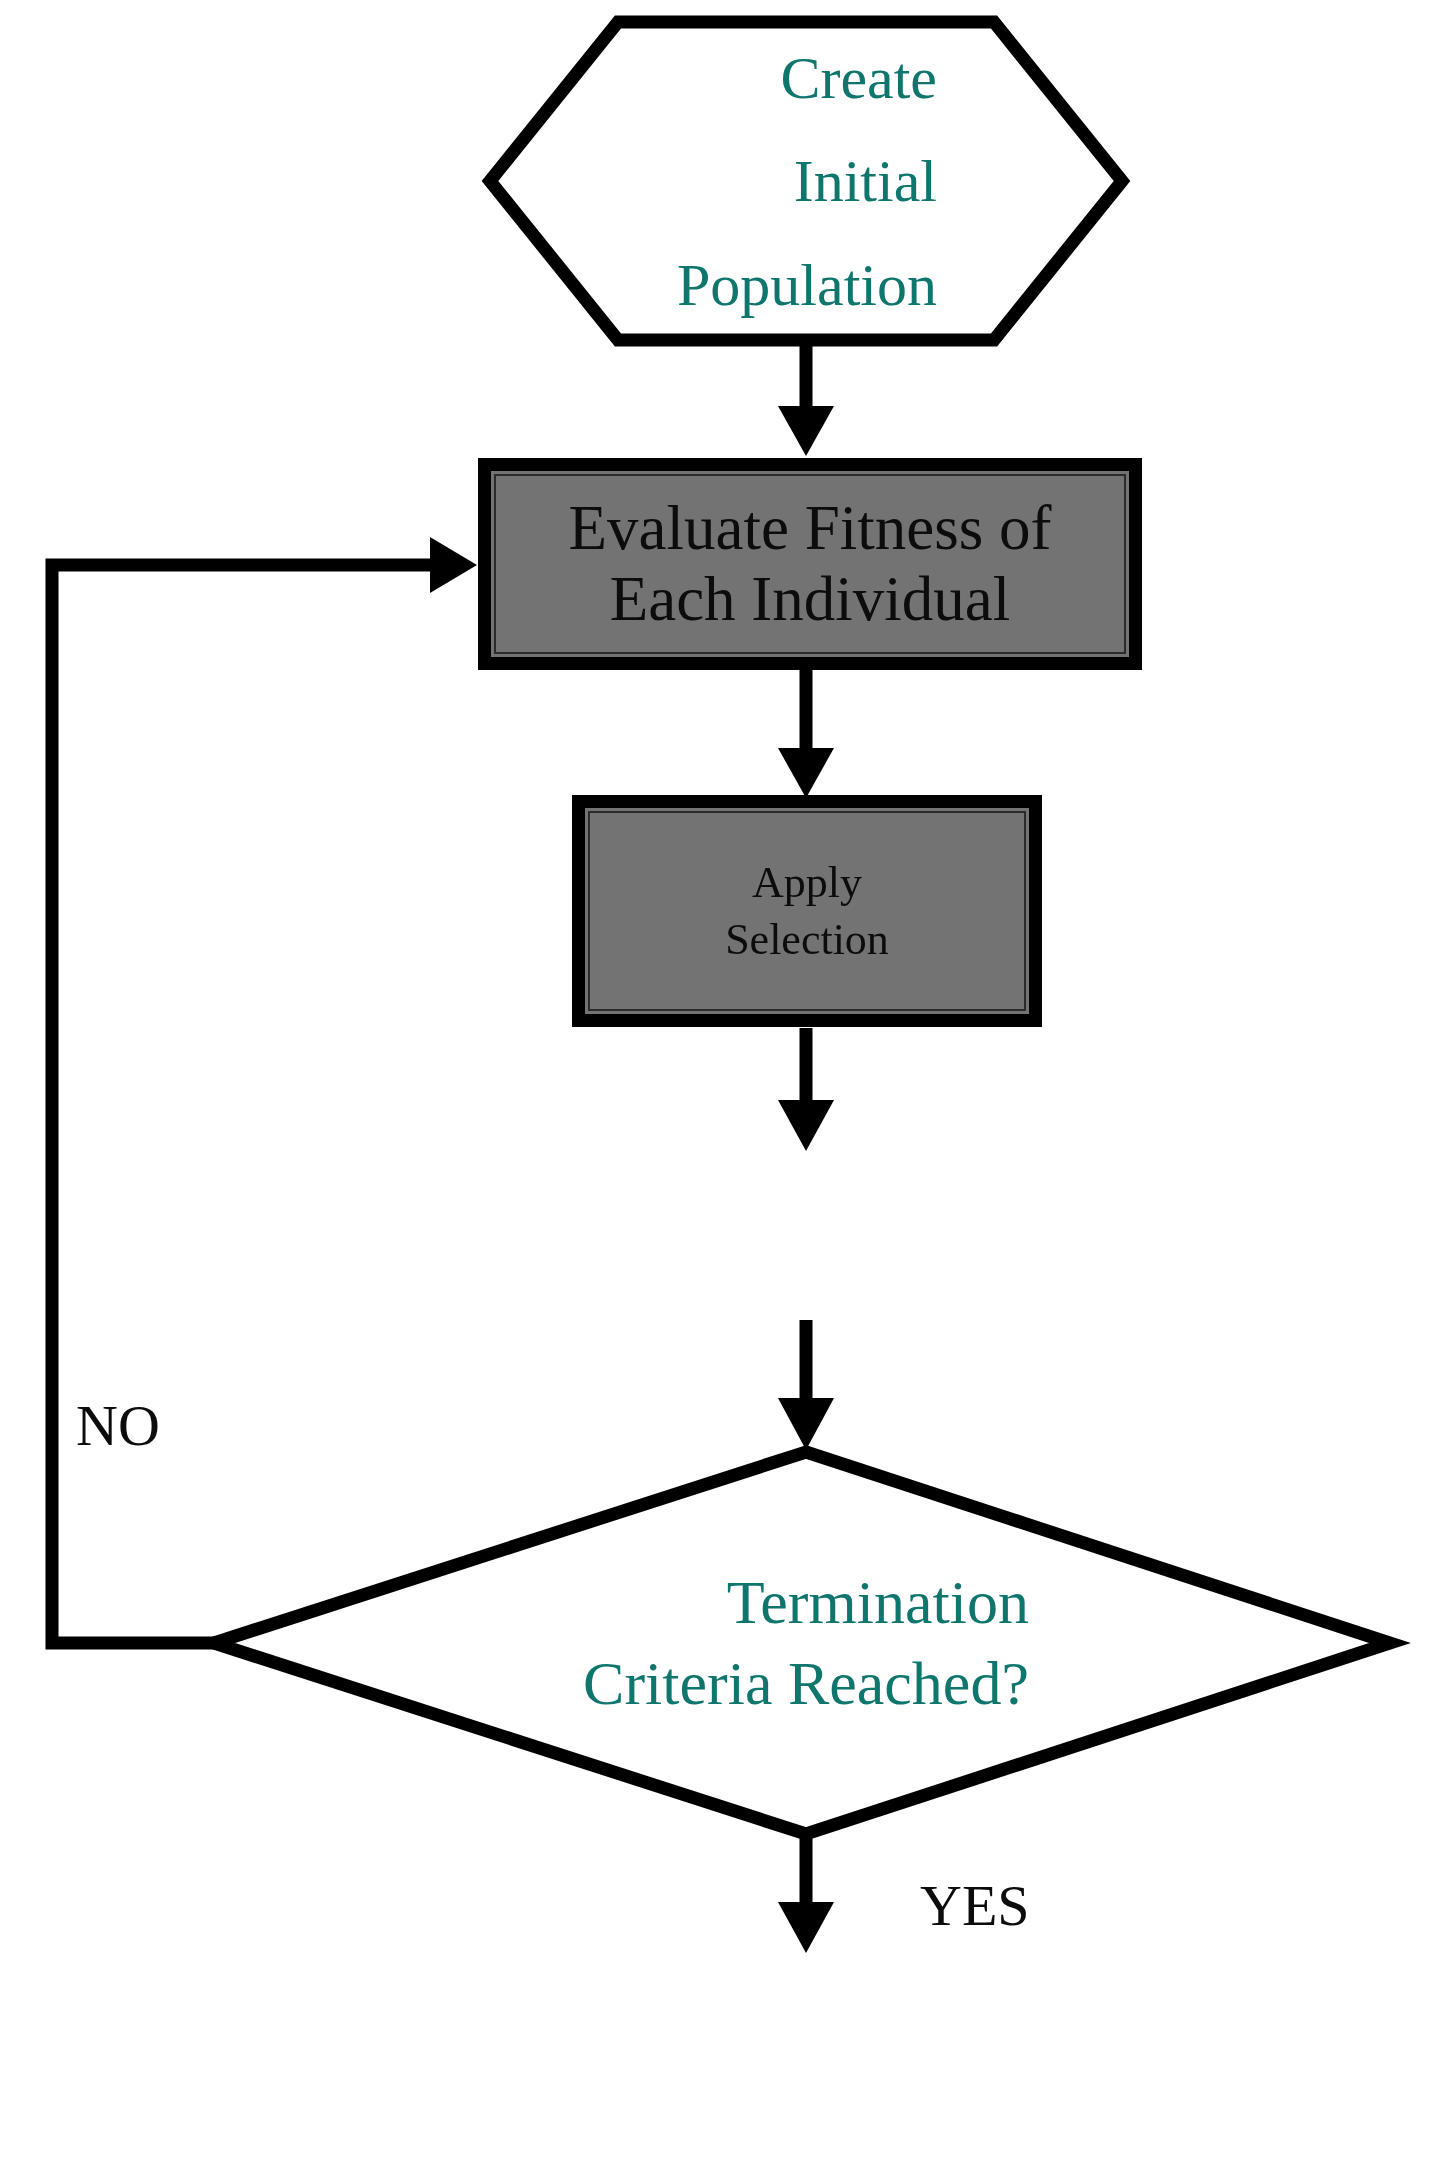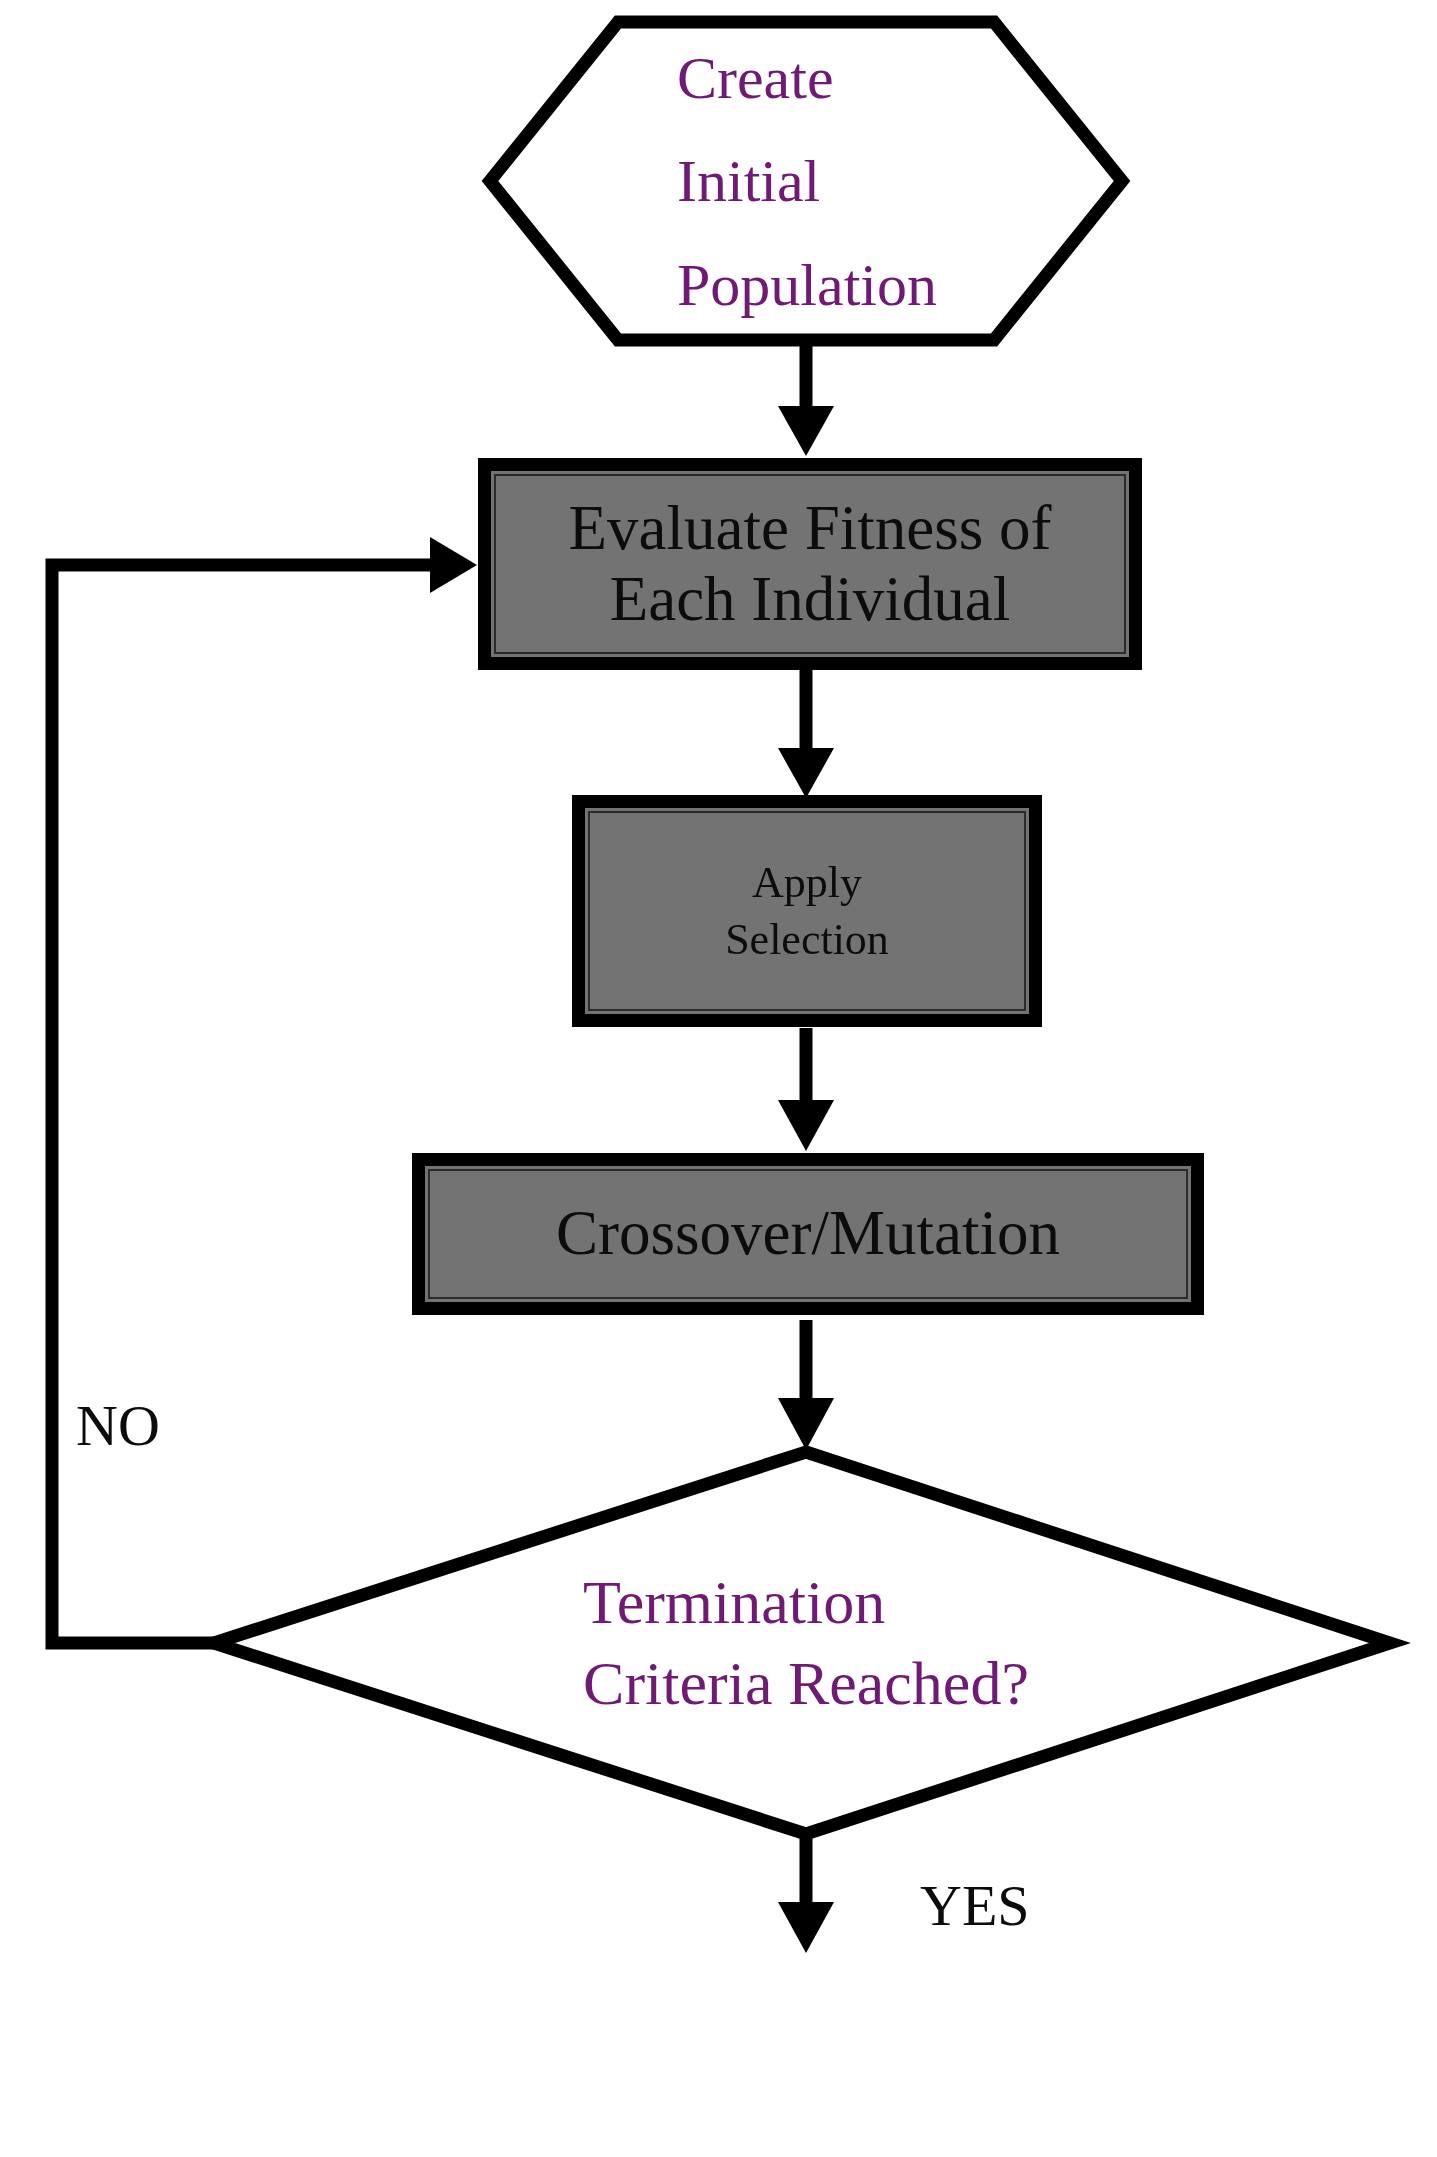--- a/index.html
+++ b/index.html
@@ -15,23 +15,23 @@
   .wires {
     position: absolute;
     left: 0; top: 0;
     width: 1437px; height: 2157px;
   }
   .node-label {
     position: absolute;
     display: flex;
     align-items: center;
     justify-content: center;
-    text-align: left;
+    text-align: right;
     white-space: pre-line;
-    color: #701a75;
+    color: #0f766e;
   }
   .box {
     position: absolute;
     box-sizing: border-box;
     border: 13px solid #000000;
     background: #737373;
     display: flex;
     align-items: center;
     justify-content: center;
     text-align: center;
@@ -105,21 +105,20 @@
   <div class="node-label" id="node-start-label">Create
 Initial
 Population</div>
 
   <div class="box" id="node-evaluate">Evaluate Fitness of
 Each Individual</div>
 
   <div class="box" id="node-selection">Apply
 Selection</div>
 
-  <div class="box" id="node-crossover">Crossover/Mutation</div>
 
   <div class="node-label" id="node-decision-label">Termination
 Criteria Reached?</div>
 
 
   <div class="edge-label" id="edge-label-no">NO</div>
 
   <div class="edge-label" id="edge-label-yes">YES</div>
 
 </div>

